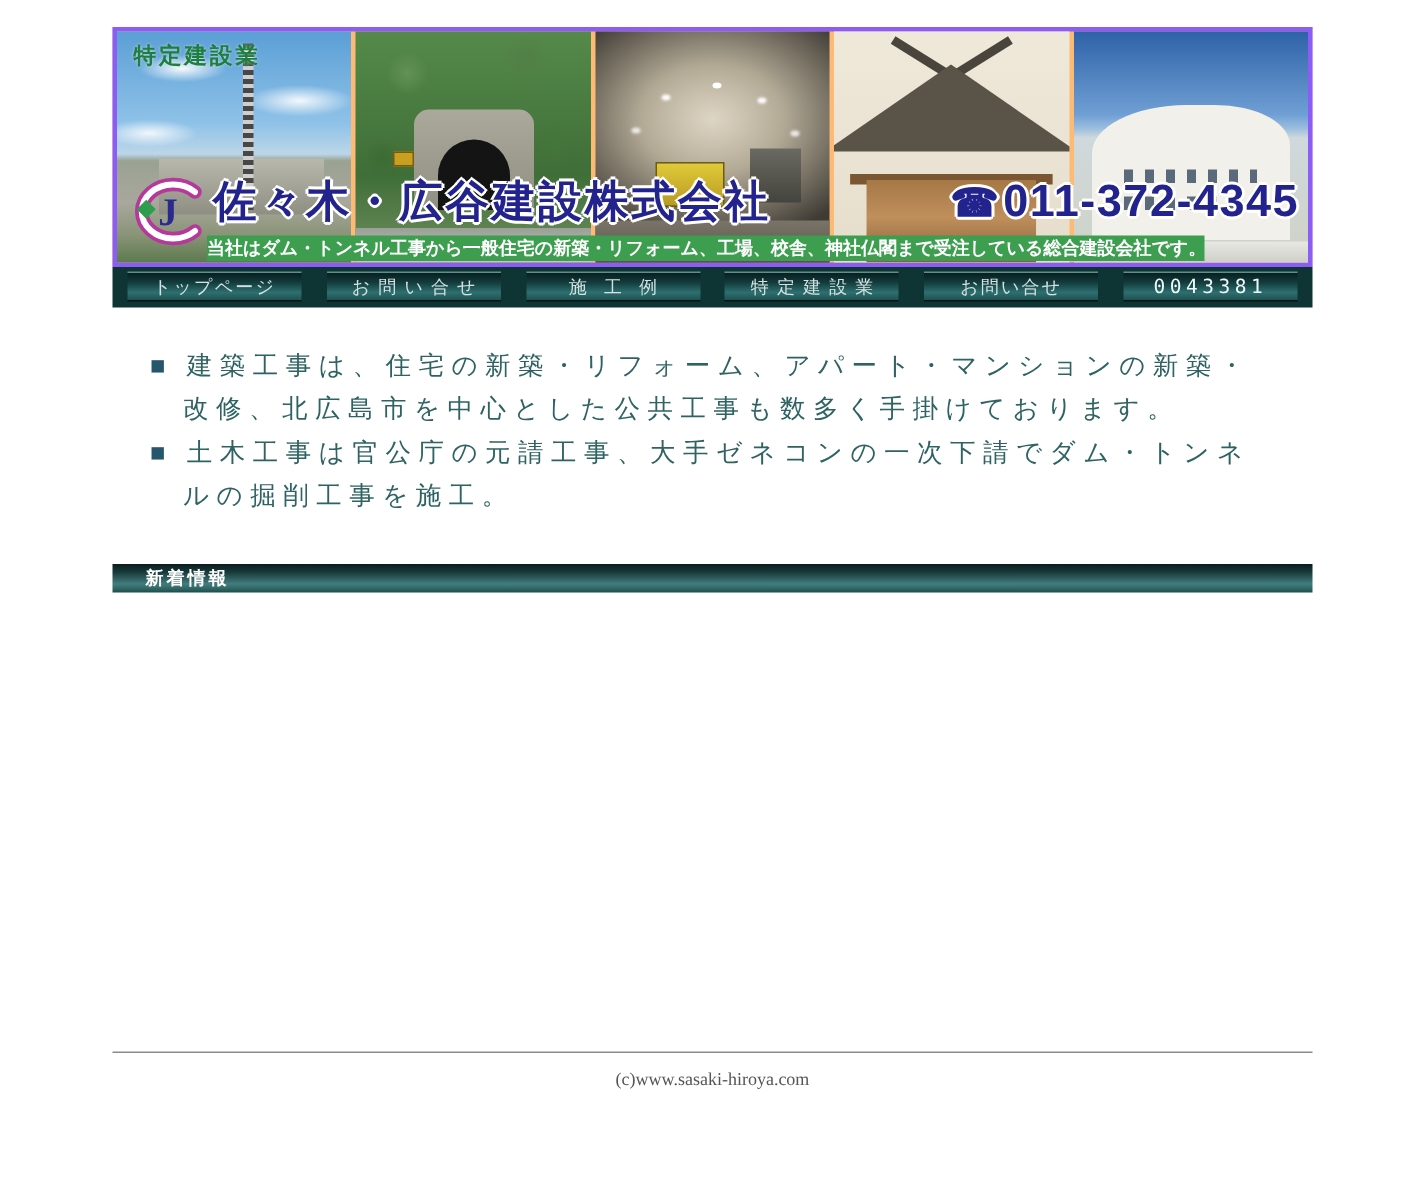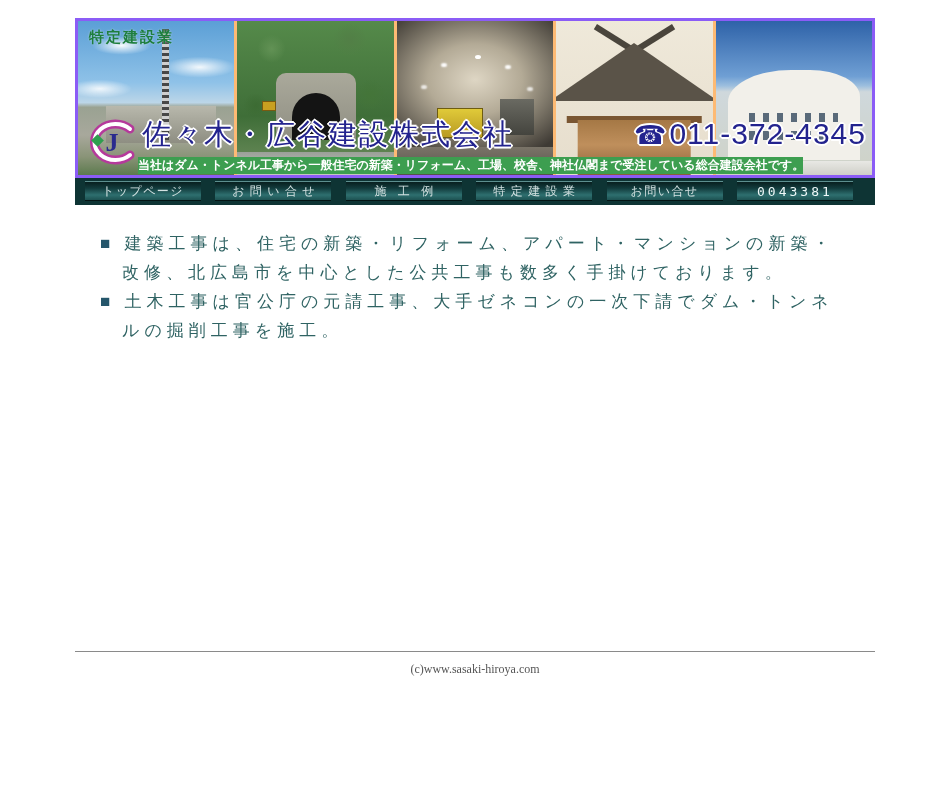--- a/index.html
+++ b/index.html
@@ -69,32 +69,32 @@
   .p5-win1 { bottom:42%; } .p5-win2 { bottom:22%; }
   .p5-snow { position:absolute; bottom:0; left:0; width:100%; height:9%;
       background:linear-gradient(180deg,#e8e8e4,#cfcfc8); }
 
   
   .license-label { position:absolute; top:7px; left:11px; color:#1e7e3e; font-weight:bold;
       font-size:15px; letter-spacing:2px; text-shadow:0 0 2px rgba(255,255,255,.55); }
   .logo { position:absolute; left:6px; bottom:4px; }
   .title-row { position:absolute; left:64px; right:6px; bottom:20px; display:flex;
       justify-content:space-between; align-items:baseline; pointer-events:none; }
-  .outlined { color:#23238e; font-weight:normal;
+  .outlined { color:#23238e; font-weight:bold;
       text-shadow:-2px 0 #fff,2px 0 #fff,0 -2px #fff,0 2px #fff,-1px -1px #fff,1px -1px #fff,-1px 1px #fff,1px 1px #fff; }
   .company-name { font-size:29px; letter-spacing:2px; }
   .phone { font-size:30px; letter-spacing:1px; white-space:nowrap; }
   .phone .ph-icon { font-size:26px; margin-right:2px; }
   .tagline-banner { position:absolute; left:60px; right:69px; bottom:1px; height:17px;
       background:#3d9e50; color:#ffffff; font-size:12px; font-weight:bold; line-height:17px;
       text-align:center; white-space:nowrap; letter-spacing:0; }
 
   
   .navbar { height:27px; background:#0e3434; display:flex; justify-content:space-between;
-      align-items:flex-start; padding:3px 22px 0 10px; }
+      align-items:flex-start; padding:3px 10px 0 10px; }
   .nav-btn { display:block; width:116px; height:20px; line-height:19px; text-align:center;
       color:#d4e2e2; font-size:12px; text-decoration:none; cursor:pointer;
       background:linear-gradient(180deg,#081f1f 0%,#123c3d 35%,#2e6f6f 72%,#1d5252 100%);
       border-top:1px solid #5d8f8f; border-bottom:1px solid #041414; }
   .ls-s { letter-spacing:.12em; }
   .ls-m { letter-spacing:.45em; text-indent:.45em; }
   .ls-w { letter-spacing:.95em; text-indent:.95em; }
   .counter { font-family:"DejaVu Sans Mono",monospace; color:#eef8f8; font-size:13px;
       letter-spacing:3px; cursor:default; }
 
@@ -180,19 +180,20 @@
     <a class="nav-btn ls-m">特定建設業</a>
     <a class="nav-btn ls-s">お問い合せ</a>
     <div class="nav-btn counter">0043381</div>
   </nav>
 
   <div class="main-text">
     <p><span class="bullet">■ </span><span>建築工事は、住宅の新築・リフォーム、アパート・マンションの新築・改修、北広島市を中心とした公共工事も数多く手掛けております。</span></p>
     <p><span class="bullet">■ </span><span>土木工事は官公庁の元請工事、大手ゼネコンの一次下請でダム・トンネルの掘削工事を施工。</span></p>
   </div>
 
+  <div class="news-bar">新着情報</div>
 
   <div class="spacer"></div>
 
   <div class="footer-rule"></div>
   <div class="copyright">(c)www.sasaki-hiroya.com</div>
 
 </div>
 
 </body></html>

